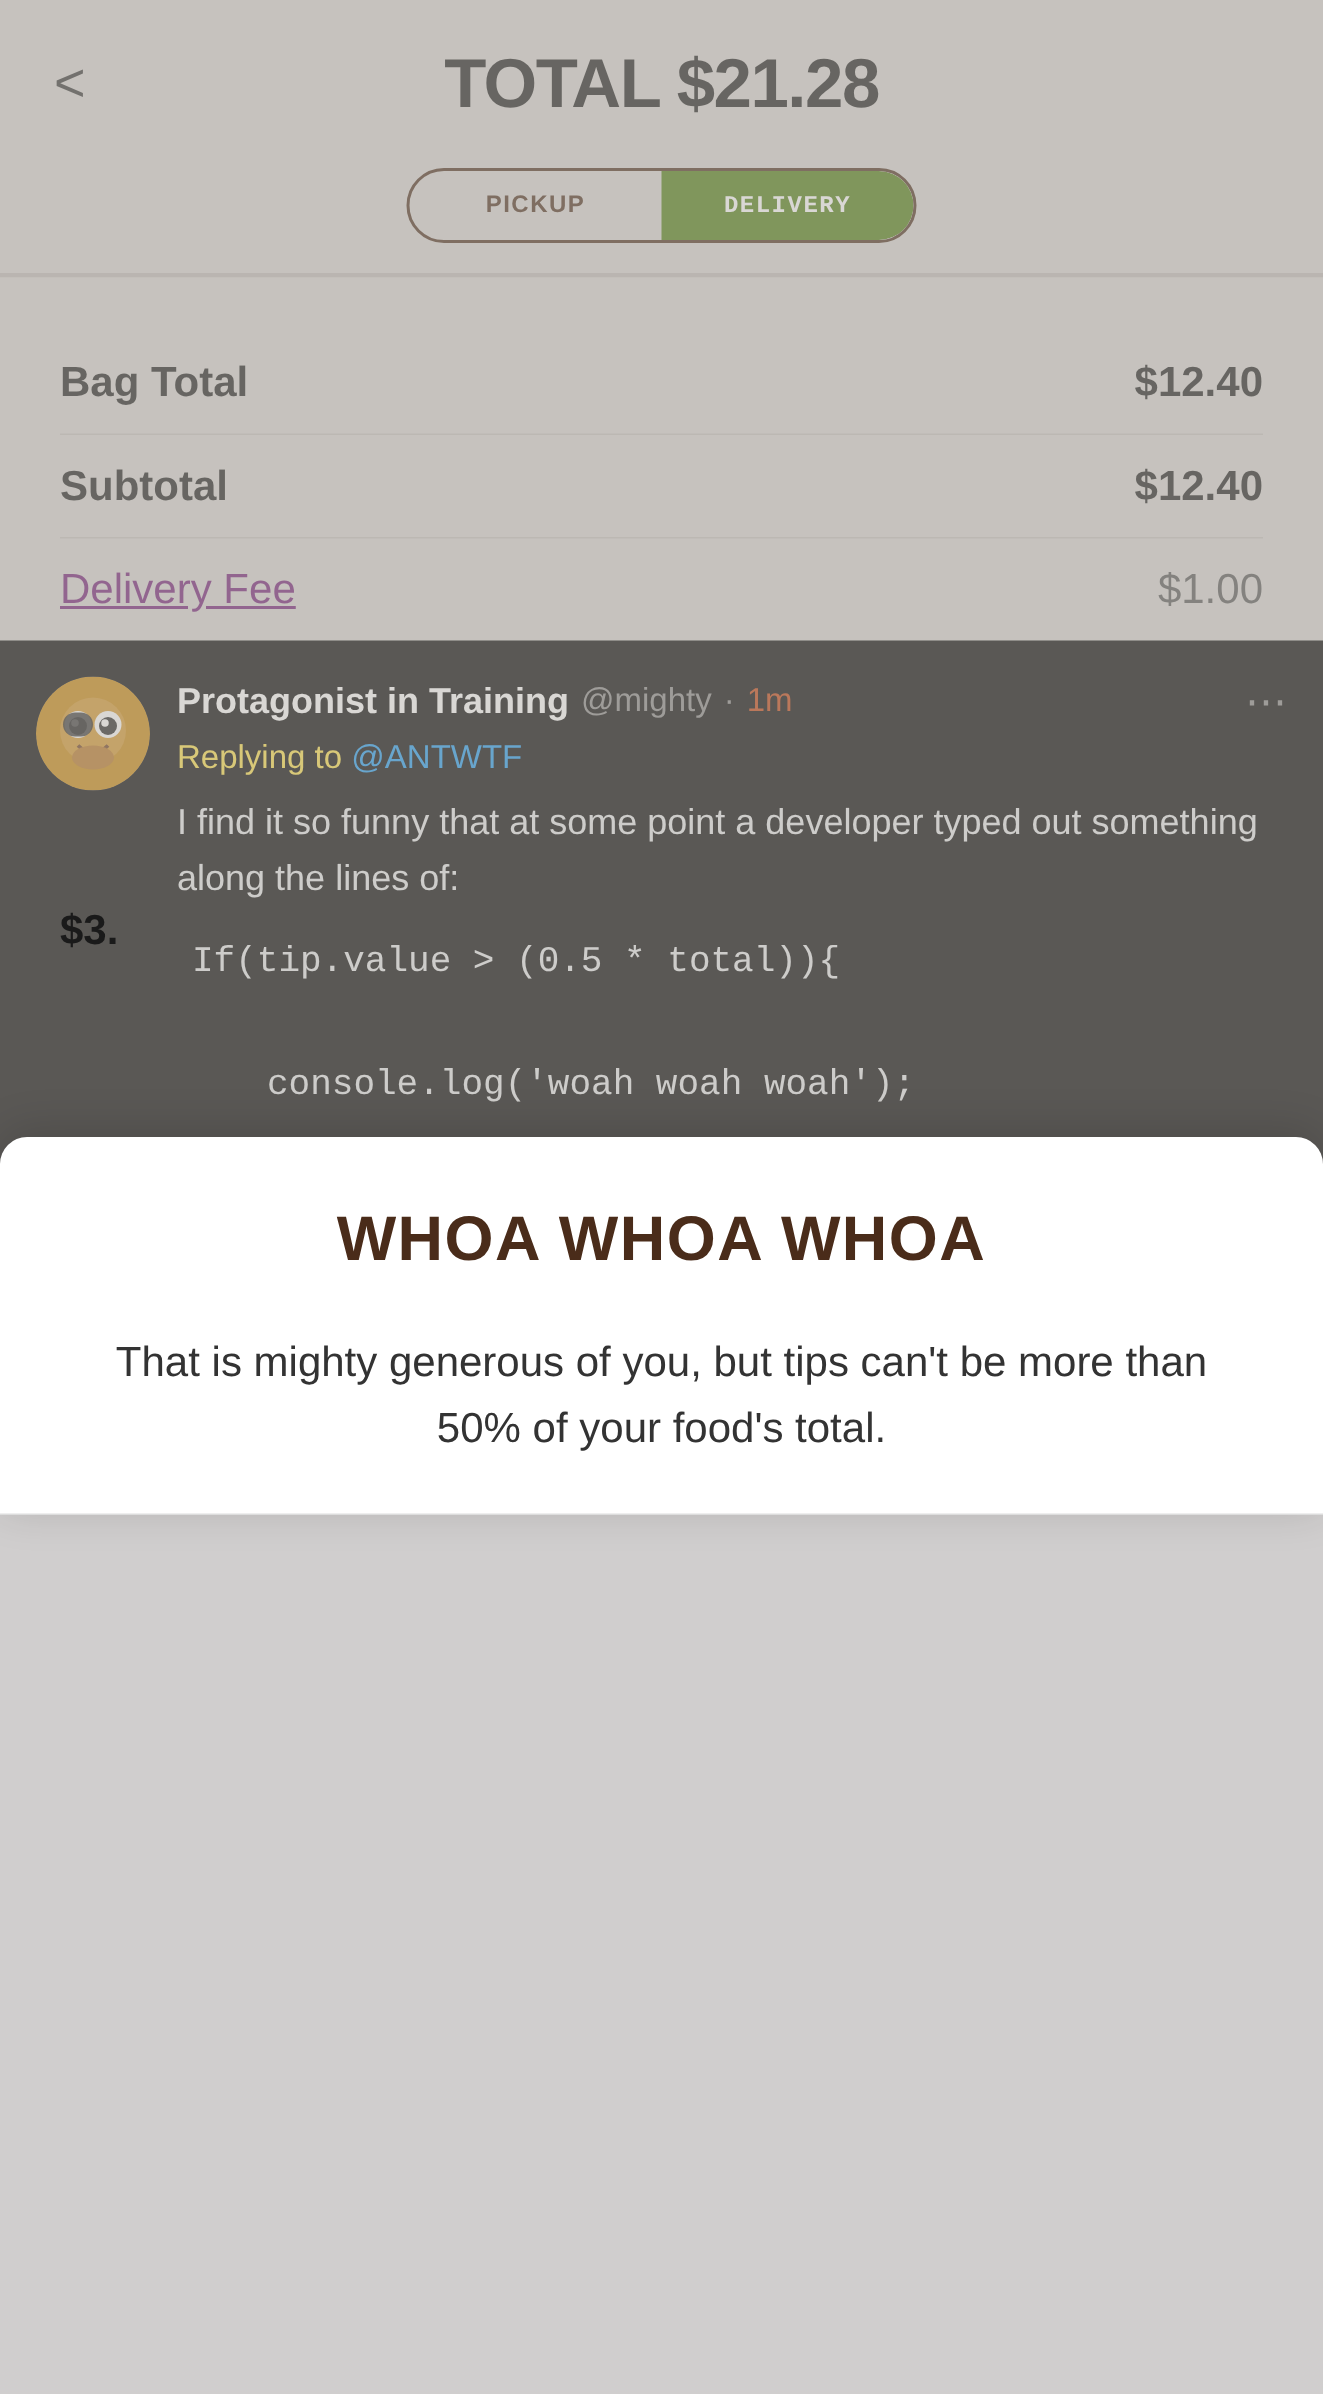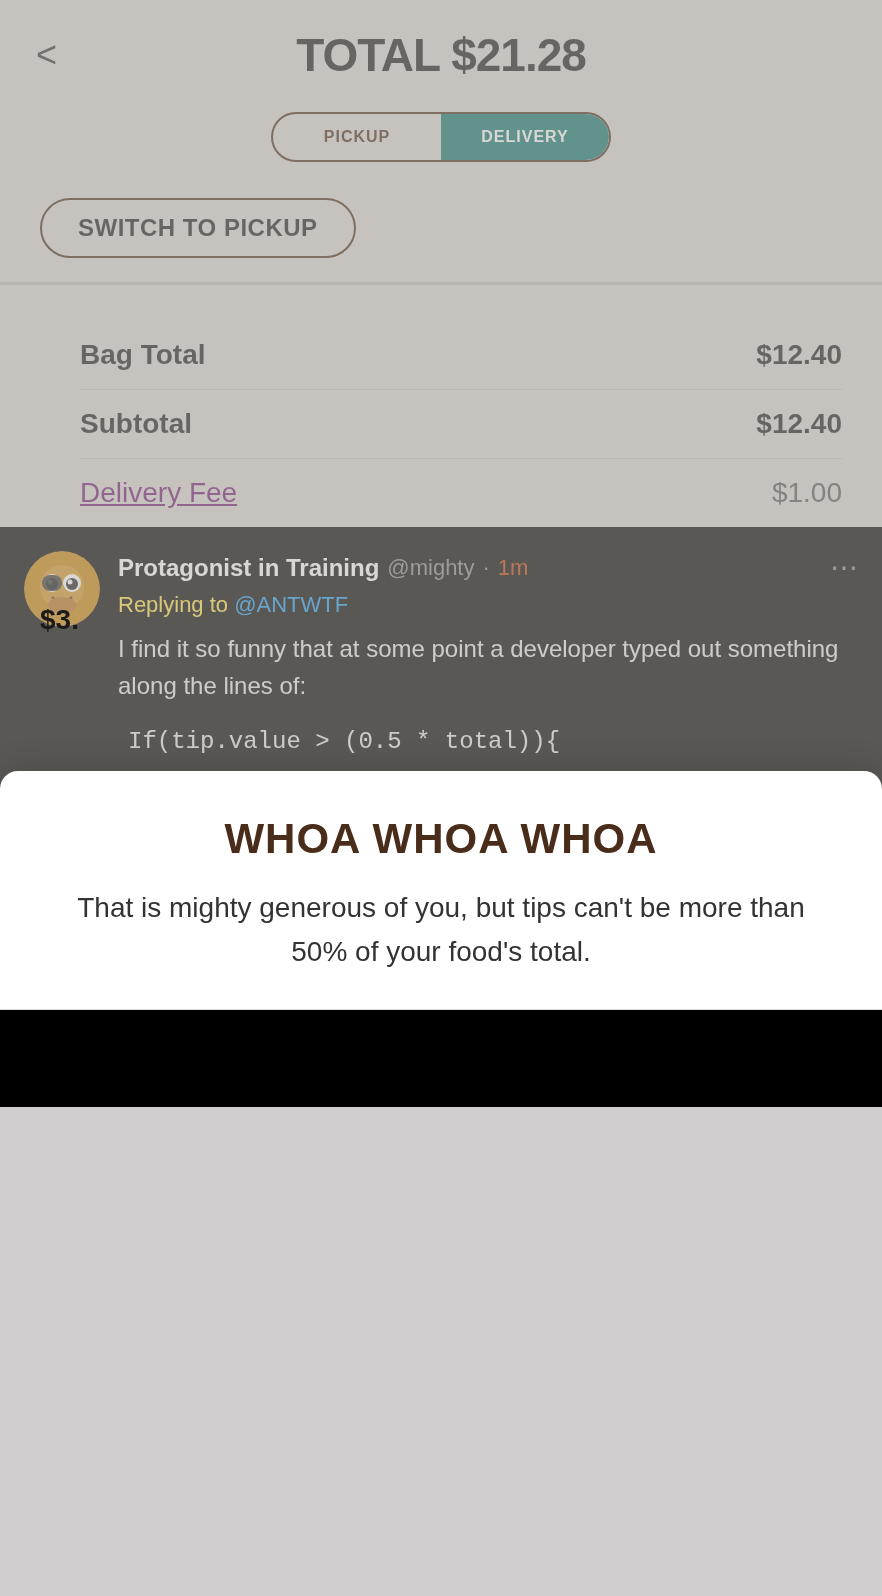--- a/index.html
+++ b/index.html
@@ -64,23 +64,24 @@
       font-size: 16px;
       font-weight: 700;
       letter-spacing: 1px;
       cursor: pointer;
     }
     .toggle-option.inactive {
       background: transparent;
       color: #4a2c1a;
     }
     .toggle-option.active {
-      background: #0f766e;
+      background: #4d7c0f;
       color: #fff;
       border-radius: 0 46px 46px 0;
+      font-family: Liberation Mono, monospace;
     }
 
     
     .switch-row {
       background: #d8d5d2;
       padding: 16px 40px 24px;
     }
     .switch-btn {
       display: inline-block;
       border: 2.5px solid #4a2c1a;
@@ -105,21 +106,20 @@
     .order-summary {
       background: #d8d5d2;
       padding: 36px 40px 0;
     }
     .summary-row {
       display: flex;
       justify-content: space-between;
       align-items: flex-end;
       padding: 18px 0;
       border-bottom: 1px solid #c5c0bd;
-      margin-left: 40px;
     }
     .summary-row:last-child {
       border-bottom: none;
     }
     .summary-label {
       font-size: 28px;
       font-weight: 700;
       color: #1a1a1a;
     }
     .summary-label.light {
@@ -158,21 +158,21 @@
       border-radius: 18px 18px 0 0;
       width: 100%;
       padding: 44px 48px 0;
       box-shadow: 0 -4px 30px rgba(0,0,0,0.15);
     }
     .modal-title {
       font-size: 42px;
       font-weight: 900;
       color: #4a2c1a;
       text-align: center;
-      margin-bottom: 23px;
+      margin-bottom: 36px;
       letter-spacing: 1px;
     }
     .modal-body {
       font-size: 28px;
       color: #333;
       text-align: center;
       line-height: 1.55;
       margin-bottom: 36px;
     }
     .modal-divider {
@@ -215,21 +215,20 @@
     }
     .tweet-header {
       display: flex;
       align-items: center;
       justify-content: space-between;
       margin-bottom: 8px;
     }
     .tweet-name-group {
       display: flex;
       flex-wrap: wrap;
-      align-items: center;
       gap: 0 8px;
     }
     .tweet-name {
       font-size: 24px;
       font-weight: 800;
       color: #fff;
     }
     .tweet-handle {
       font-size: 22px;
       color: #888;
@@ -313,23 +312,20 @@
     <span class="header-title">TOTAL $21.28</span>
   </div>
 
   <div class="toggle-container">
     <div class="toggle-pill">
       <div class="toggle-option inactive">PICKUP</div>
       <div class="toggle-option active">DELIVERY</div>
     </div>
   </div>
 
-  <div class="switch-row">
-    <button class="switch-btn">SWITCH TO PICKUP</button>
-  </div>
 
   <div class="divider"></div>
 
   <div class="order-summary">
     <div class="summary-row">
       <span class="summary-label">Bag Total</span>
       <span class="summary-value">$12.40</span>
     </div>
     <div class="summary-row">
       <span class="summary-label">Subtotal</span>

